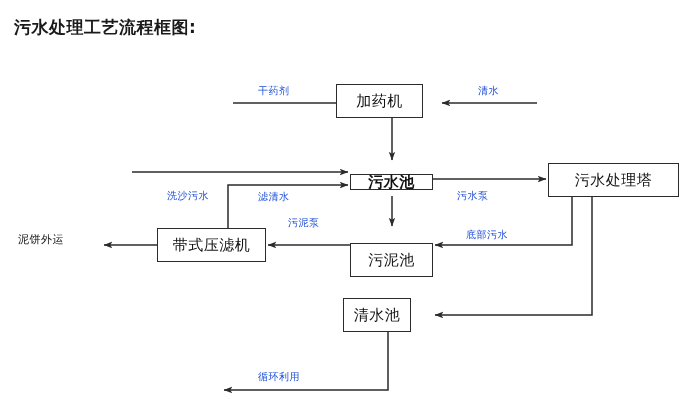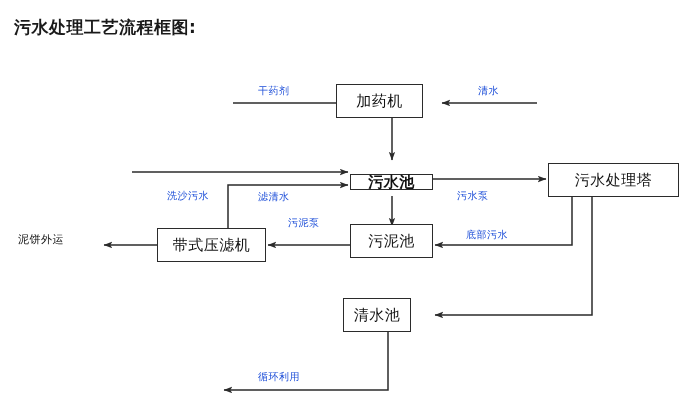--- a/index.html
+++ b/index.html
@@ -118,21 +118,21 @@
   </div>
 
   <div class="node" style="left:548px; top:163px; width:131px; height:34px;">
     <span>污水处理塔</span>
   </div>
 
   <div class="node" style="left:157px; top:228px; width:109px; height:34px;">
     <span>带式压滤机</span>
   </div>
 
-  <div class="node" style="left:350px; top:224px; width:83px; height:34px;">
+  <div class="node" style="left:350px; top:243px; width:83px; height:34px;">
     <span>污泥池</span>
   </div>
 
   <div class="node" style="left:343px; top:298px; width:68px; height:34px;">
     <span>清水池</span>
   </div>
 
   <div class="edge-label" style="left:258px; top:86px;">干药剂</div>
 
   <div class="edge-label" style="left:478px; top:86px;">清水</div>

